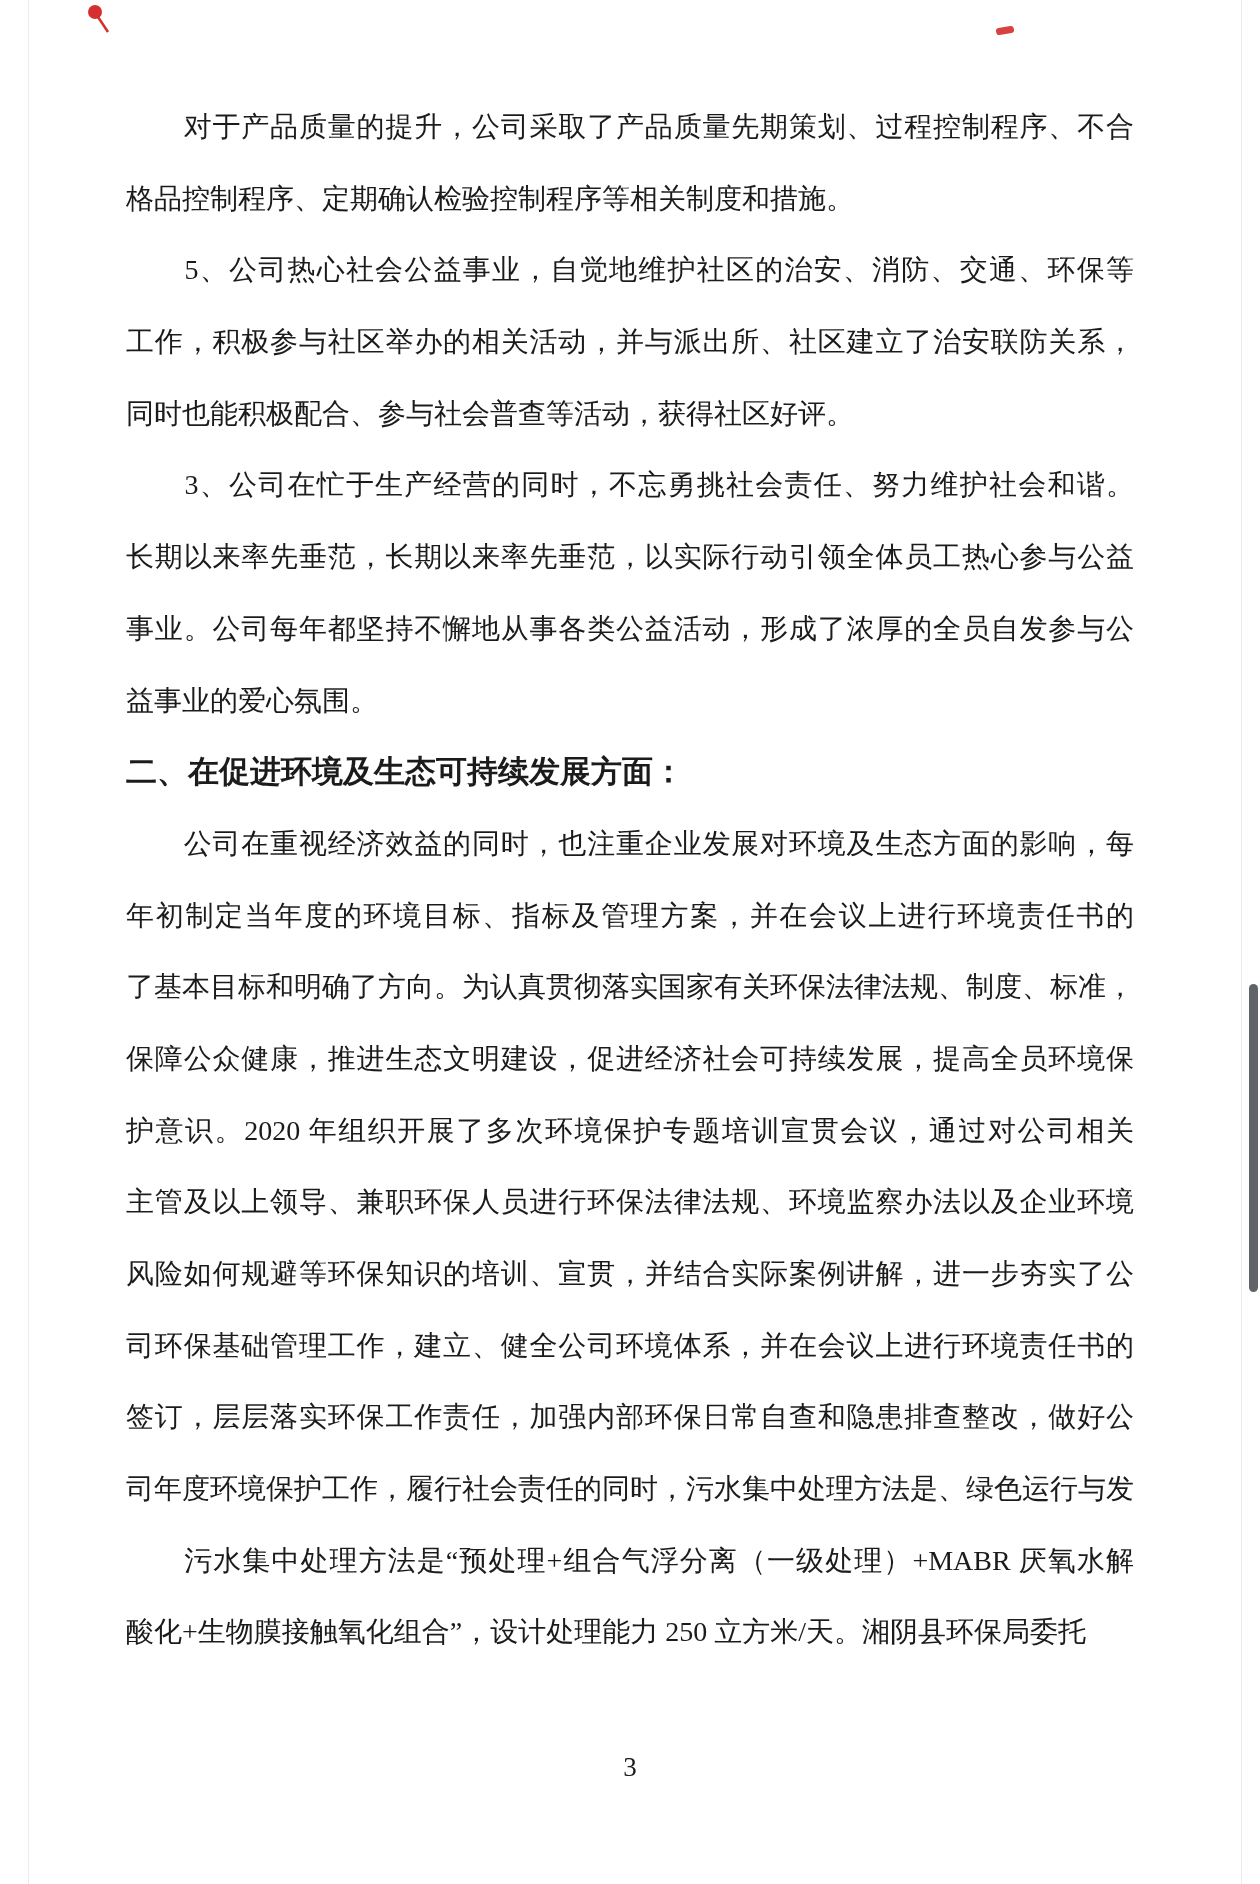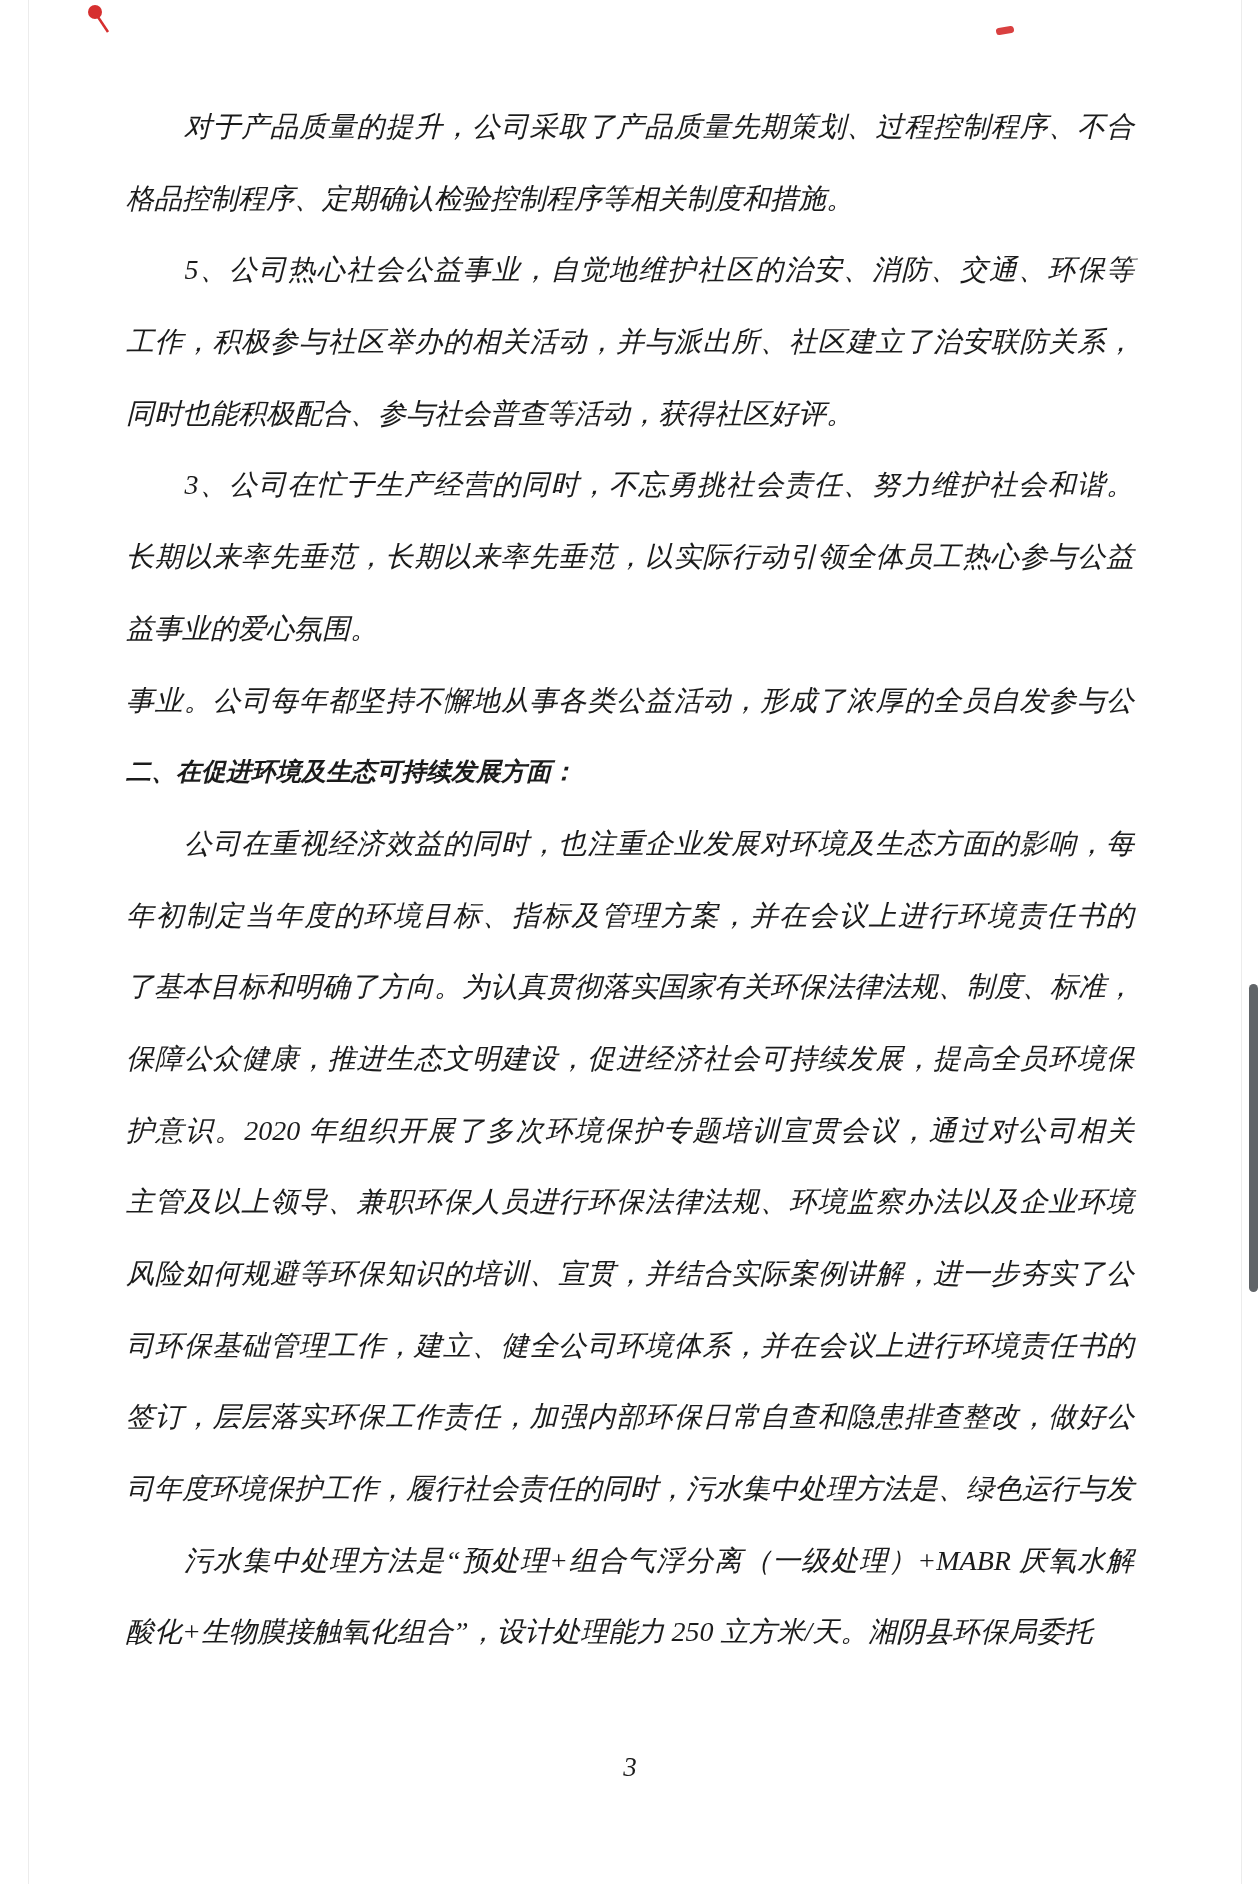--- a/index.html
+++ b/index.html
@@ -7,21 +7,20 @@
     padding: 0;
     background: #ffffff;
   }
   #screen {
     position: relative;
     width: 1260px;
     height: 1884px;
     background: #ffffff;
     overflow: hidden;
     font-family: "Liberation Serif", "DejaVu Serif", serif;
-    font-style: italic;
   }
   
   .page-edge {
     position: absolute;
     top: 0;
     width: 1px;
     height: 1884px;
     background: #ececec;
   }
   #page-edge-left  { left: 28px; }
@@ -42,21 +41,21 @@
     white-space: nowrap;
     letter-spacing: 0;
   }
   .line.just {
     text-align: justify;
     text-align-last: justify;
   }
   .line.heading {
     font-family: "Liberation Sans", "DejaVu Sans", sans-serif;
     font-weight: bold;
-    font-size: 25px;
+    font-size: 31px;
   }
 
   
   #page-footer {
     position: absolute;
     left: 0;
     top: 1742px;
     width: 1260px;
     text-align: center;
     font-size: 27px;
@@ -111,22 +110,22 @@
   <div id="red-stroke"></div>
 
   <div id="text-column">
       <div class="line just">　　对于产品质量的提升，公司采取了产品质量先期策划、过程控制程序、不合</div>
       <div class="line">格品控制程序、定期确认检验控制程序等相关制度和措施。</div>
       <div class="line just">　　5、公司热心社会公益事业，自觉地维护社区的治安、消防、交通、环保等</div>
       <div class="line just">工作，积极参与社区举办的相关活动，并与派出所、社区建立了治安联防关系，</div>
       <div class="line">同时也能积极配合、参与社会普查等活动，获得社区好评。</div>
       <div class="line just">　　3、公司在忙于生产经营的同时，不忘勇挑社会责任、努力维护社会和谐。</div>
       <div class="line just">长期以来率先垂范，长期以来率先垂范，以实际行动引领全体员工热心参与公益</div>
+      <div class="line just">事业。公司每年都坚持不懈地从事各类公益活动，形成了浓厚的全员自发参与公</div>
       <div class="line">益事业的爱心氛围。</div>
-      <div class="line just">事业。公司每年都坚持不懈地从事各类公益活动，形成了浓厚的全员自发参与公</div>
       <div class="line heading">二、在促进环境及生态可持续发展方面：</div>
       <div class="line just">　　公司在重视经济效益的同时，也注重企业发展对环境及生态方面的影响，每</div>
       <div class="line just">年初制定当年度的环境目标、指标及管理方案，并在会议上进行环境责任书的</div>
       <div class="line just">了基本目标和明确了方向。为认真贯彻落实国家有关环保法律法规、制度、标准，</div>
       <div class="line just">保障公众健康，推进生态文明建设，促进经济社会可持续发展，提高全员环境保</div>
       <div class="line just">护意识。2020 年组织开展了多次环境保护专题培训宣贯会议，通过对公司相关</div>
       <div class="line just">主管及以上领导、兼职环保人员进行环保法律法规、环境监察办法以及企业环境</div>
       <div class="line just">风险如何规避等环保知识的培训、宣贯，并结合实际案例讲解，进一步夯实了公</div>
       <div class="line just">司环保基础管理工作，建立、健全公司环境体系，并在会议上进行环境责任书的</div>
       <div class="line just">签订，层层落实环保工作责任，加强内部环保日常自查和隐患排查整改，做好公</div>

